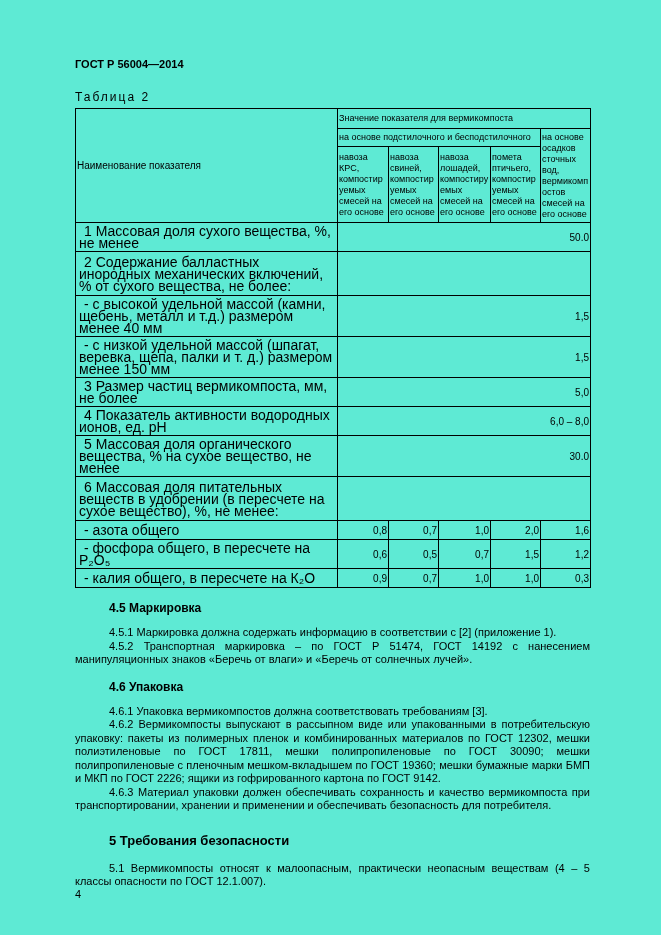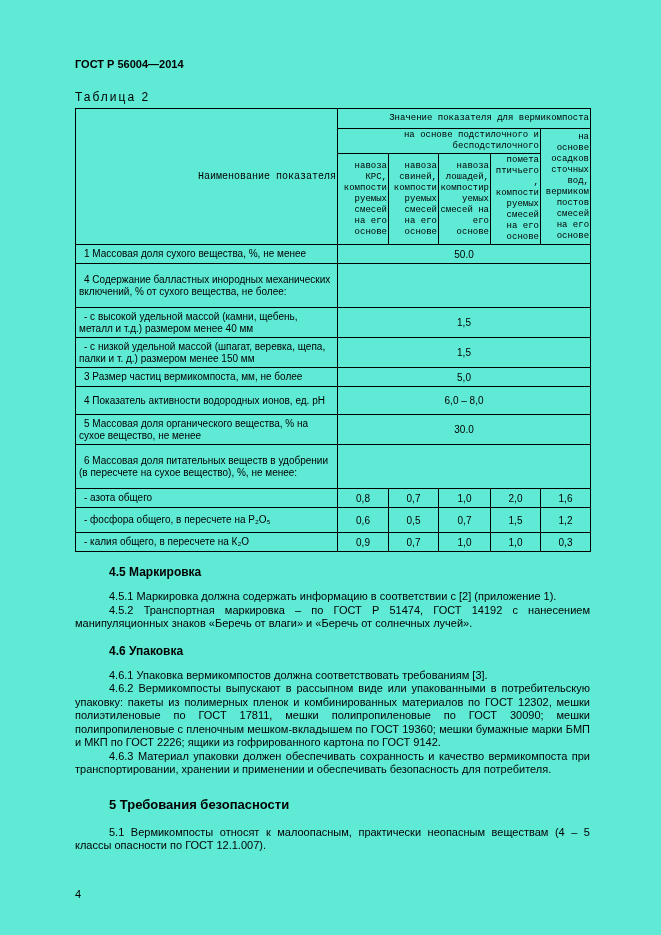--- a/index.html
+++ b/index.html
@@ -35,40 +35,39 @@
     border-collapse: collapse;
     table-layout: fixed;
   }
   table.gost th, table.gost td {
     border: 1px solid #000;
   }
   table.gost th {
     font-weight: normal;
     font-size: 9px;
     line-height: 11px;
-    text-align: right;
+    text-align: left;
     vertical-align: middle;
     padding: 1px;
     word-wrap: break-word;
     overflow-wrap: break-word;
-    font-family: Liberation Mono, monospace;
   }
   table.gost th.name-col { font-size: 10px; }
   td.lbl {
-    font-size: 10px;
+    font-size: 14px;
     line-height: 12px;
     vertical-align: middle;
     padding: 2px 3px 2px 3px;
     text-indent: 5px;
     word-wrap: break-word;
     overflow-wrap: break-word;
   }
   td.val {
     font-size: 10px;
-    text-align: center;
+    text-align: right;
     vertical-align: middle;
     padding: 1px;
   }
   .sec-heading {
     font-size: 12px;
     font-weight: bold;
     margin: 13px 0 11px 0;
     text-indent: 34px;
   }
   .sec-heading.big {
@@ -122,21 +121,21 @@
           <th>навоза лошадей, компостируемых смесей на его основе</th>
           <th>помета птичьего, компостируемых смесей на его основе</th>
         </tr>
       </thead>
       <tbody>
         <tr style="height:19px">
           <td class="lbl">1 Массовая доля сухого вещества, %, не менее</td>
           <td class="val" colspan="5">50.0</td>
         </tr>
         <tr style="height:44px">
-          <td class="lbl">4 Содержание балластных инородных механических включений, % от сухого вещества, не более:</td>
+          <td class="lbl">2 Содержание балластных инородных механических включений, % от сухого вещества, не более:</td>
           <td class="val" colspan="5"></td>
         </tr>
         <tr style="height:30px">
           <td class="lbl">- с высокой удельной массой (камни, щебень, металл и т.д.) размером менее 40 мм</td>
           <td class="val" colspan="5">1,5</td>
         </tr>
         <tr style="height:30px">
           <td class="lbl">- с низкой удельной массой (шпагат, веревка, щепа, палки и т. д.) размером менее 150 мм</td>
           <td class="val" colspan="5">1,5</td>
         </tr>

